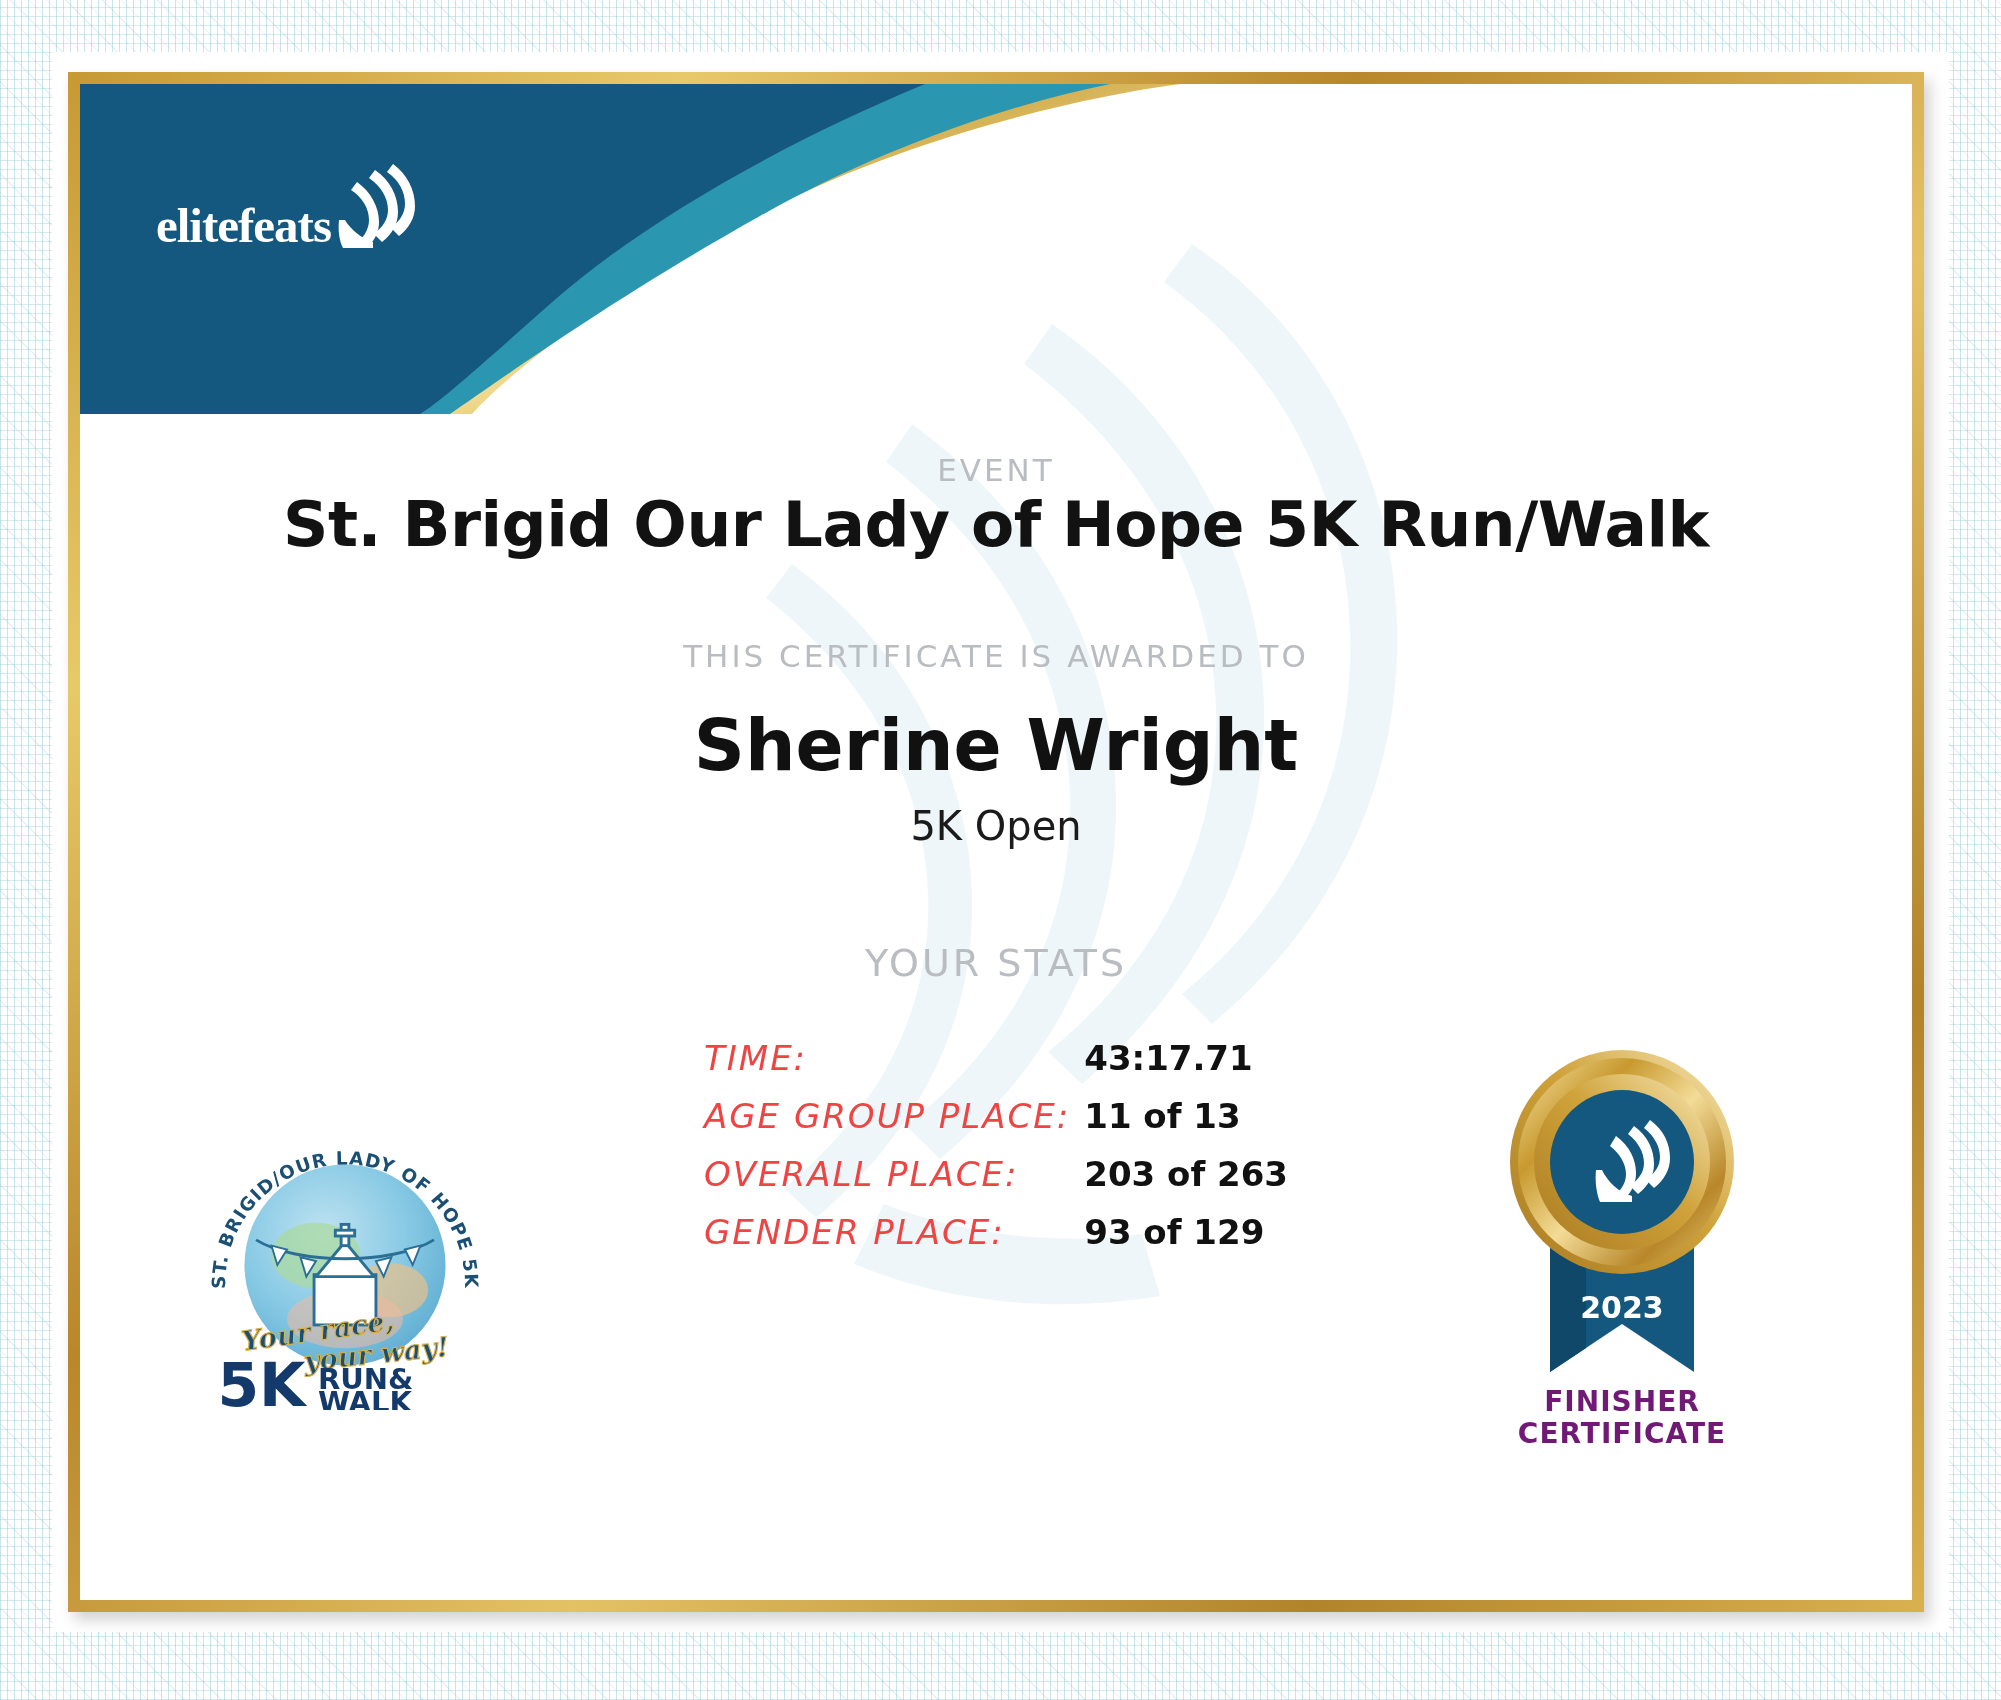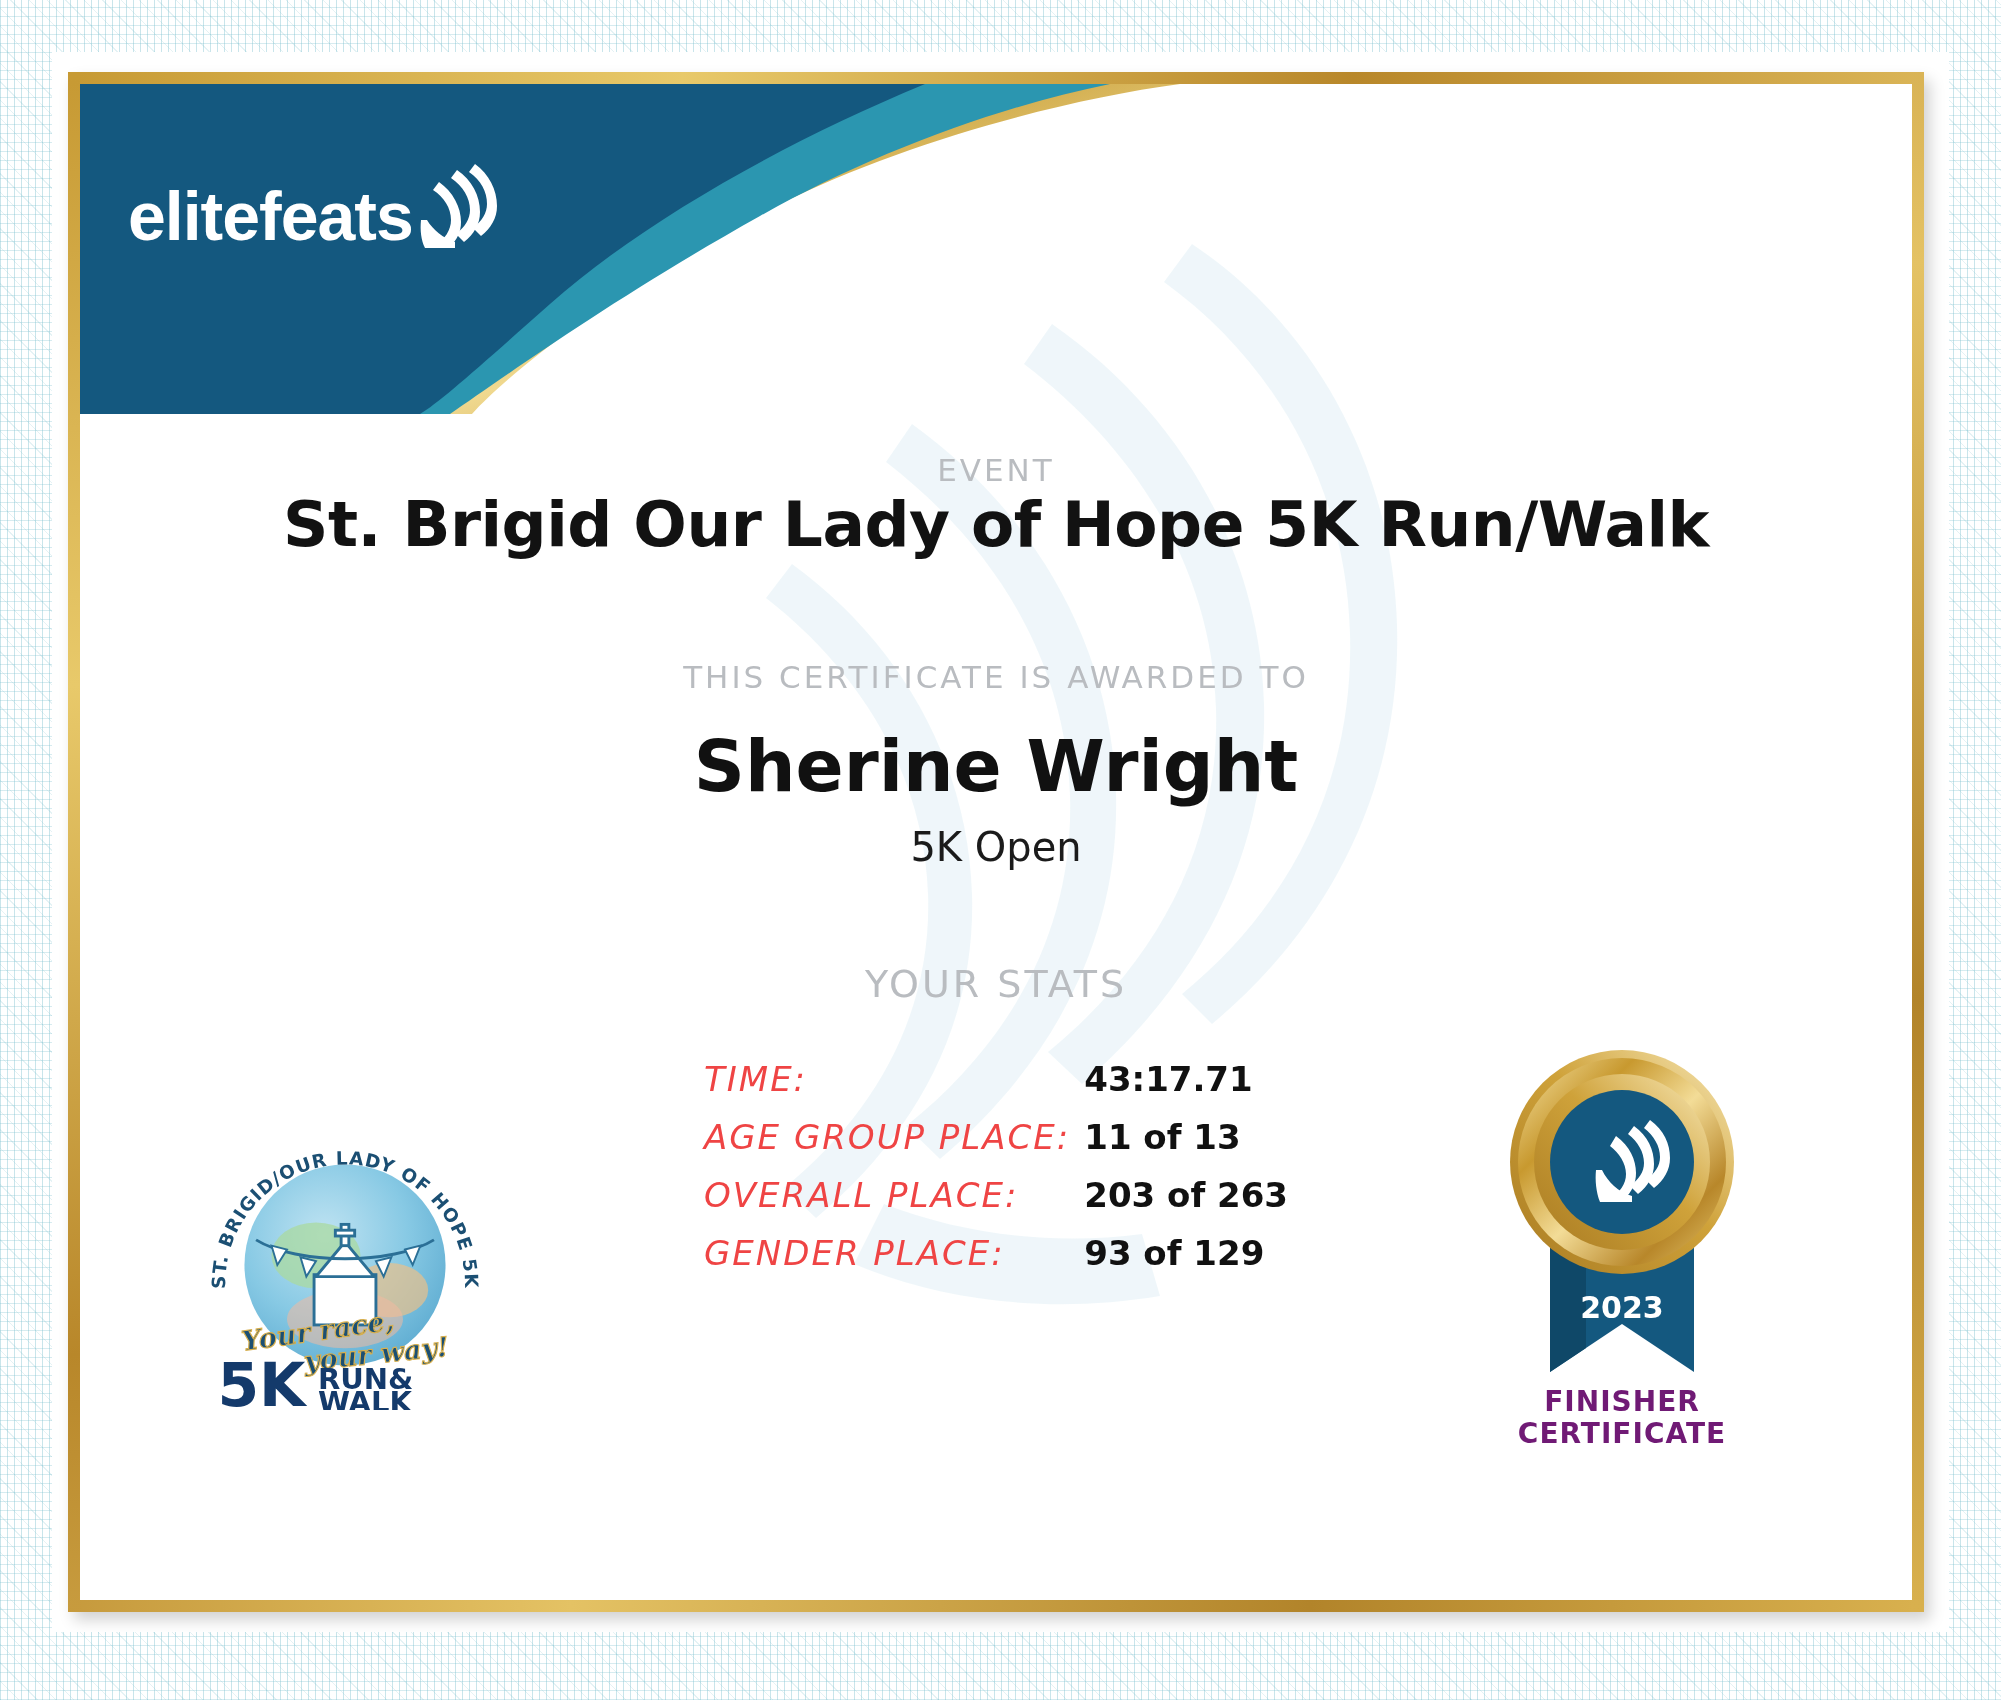--- a/index.html
+++ b/index.html
@@ -83,25 +83,26 @@
   .brand-logo {
     position: absolute;
     left: 48px;
     top: 76px;
     display: flex;
     align-items: flex-end;
     gap: 2px;
   }
   .brand-text {
     color: #ffffff;
-    font-size: 68px;
+    font-size: 49px;
     font-weight: bold;
     letter-spacing: -1px;
-    font-family: Liberation Sans, sans-serif;
+    font-family: Liberation Serif, serif;
     line-height: 1;
+    margin-left: 28px;
   }
 
   
   .content {
     position: absolute;
     left: 0;
     right: 0;
     top: 330px;
     text-align: center;
   }
@@ -116,21 +117,21 @@
   }
   .event-name {
     font-size: 63px;
     font-weight: bold;
     color: #121212;
     font-family: "DejaVu Sans", sans-serif;
     letter-spacing: -0.5px;
   }
   .awarded-label {
     font-size: 31px;
-    margin-top: 98px;
+    margin-top: 77px;
   }
   .recipient-name {
     margin-top: 30px;
     font-size: 71px;
     font-weight: bold;
     color: #111111;
     font-family: "DejaVu Sans", sans-serif;
   }
   .division {
     margin-top: 16px;

